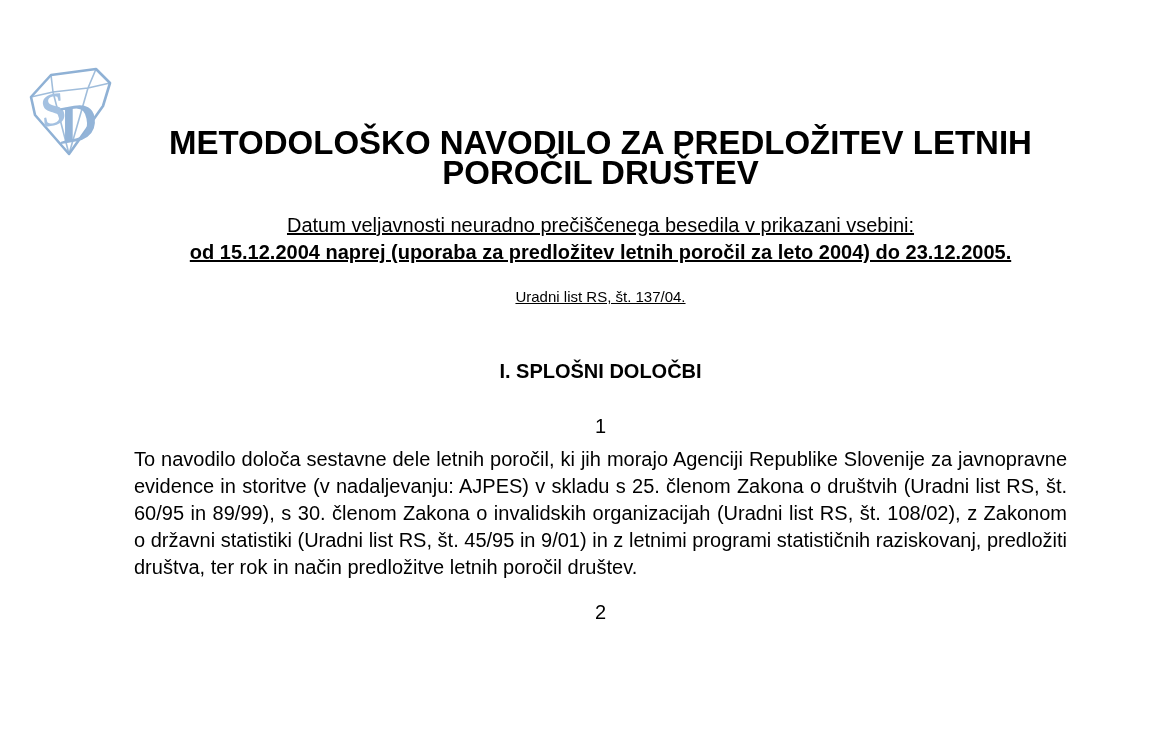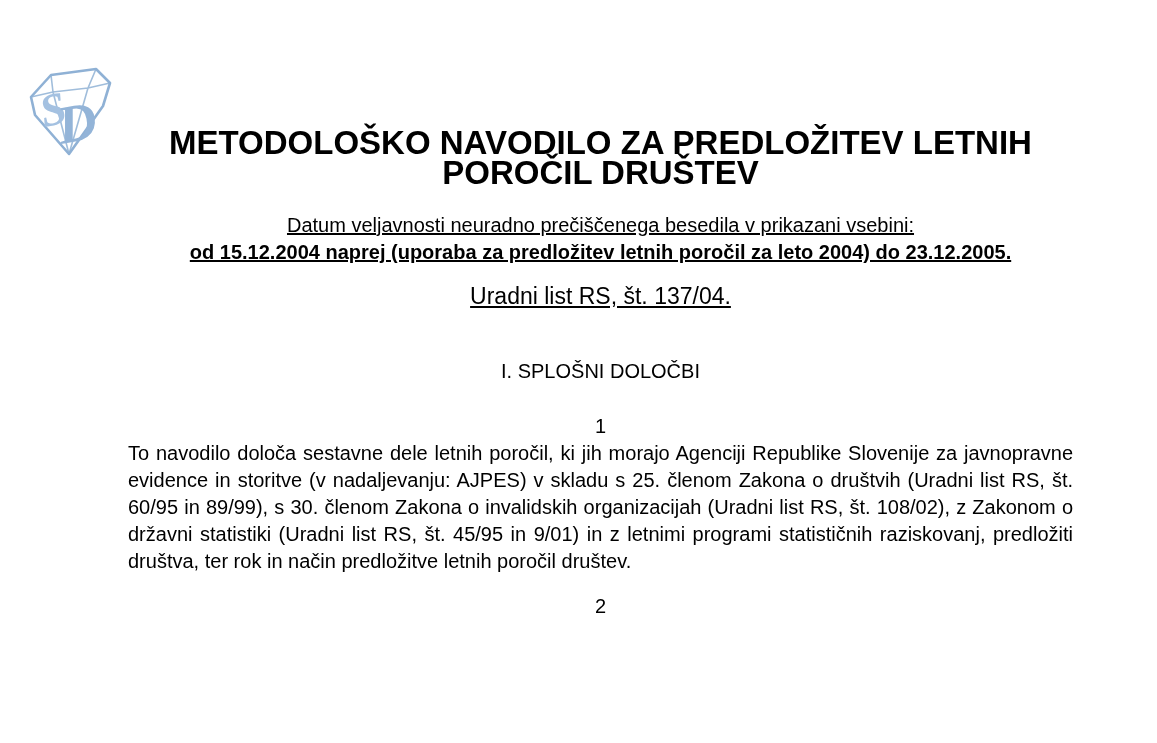--- a/index.html
+++ b/index.html
@@ -39,44 +39,44 @@
     margin: 0 0 10px 0;
   }
   .validity .u,
   .gazette {
     text-decoration: underline;
   }
   .validity .b {
     font-weight: bold;
   }
   .gazette {
-    font-size: 23px;
+    font-size: 15px;
     line-height: 27px;
     text-align: center;
     margin: 17px 0 48px 0;
   }
   .section {
     font-size: 20px;
     line-height: 27px;
-    font-weight: normal;
+    font-weight: bold;
     text-align: center;
     margin: 10px 0 28px 0;
   }
   .article { margin: 0; }
   .article + .article { margin-top: 18px; }
   .artnum {
     font-size: 20px;
     line-height: 27px;
     text-align: center;
   }
   p.body {
     font-size: 20px;
     line-height: 27px;
     text-align: justify;
-    margin: 0;
+    margin: 6px;
   }
   sup.fnref {
     font-size: 14px;
     line-height: 0;
     vertical-align: 7px;
   }
   sup.fnref a {
     color: #800080;
     text-decoration: underline;
   }

